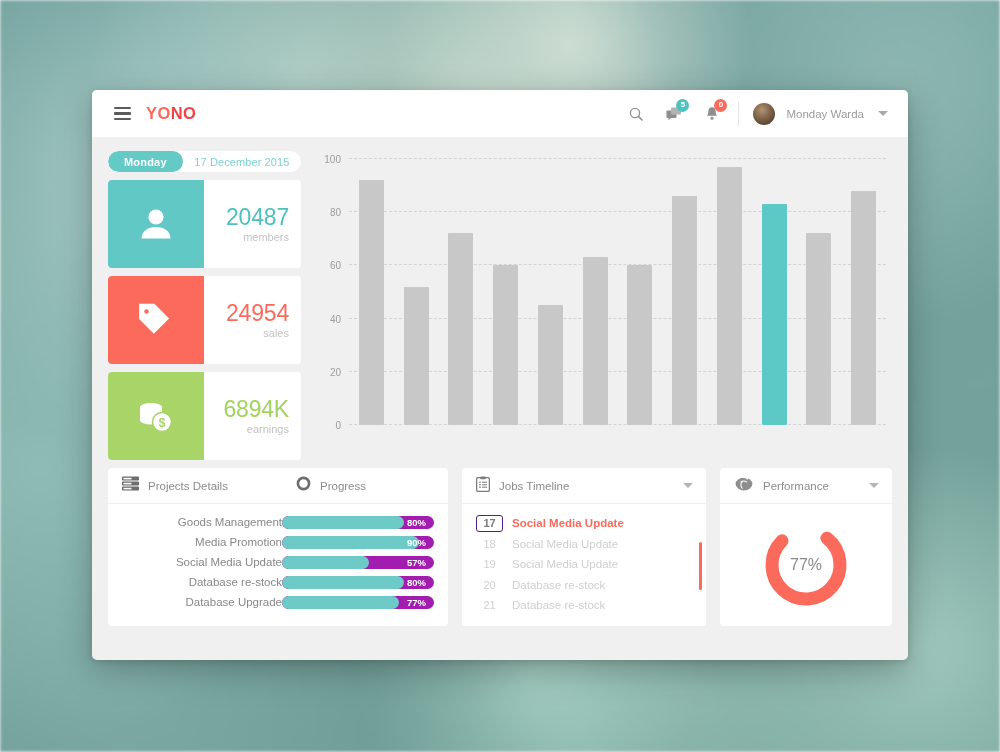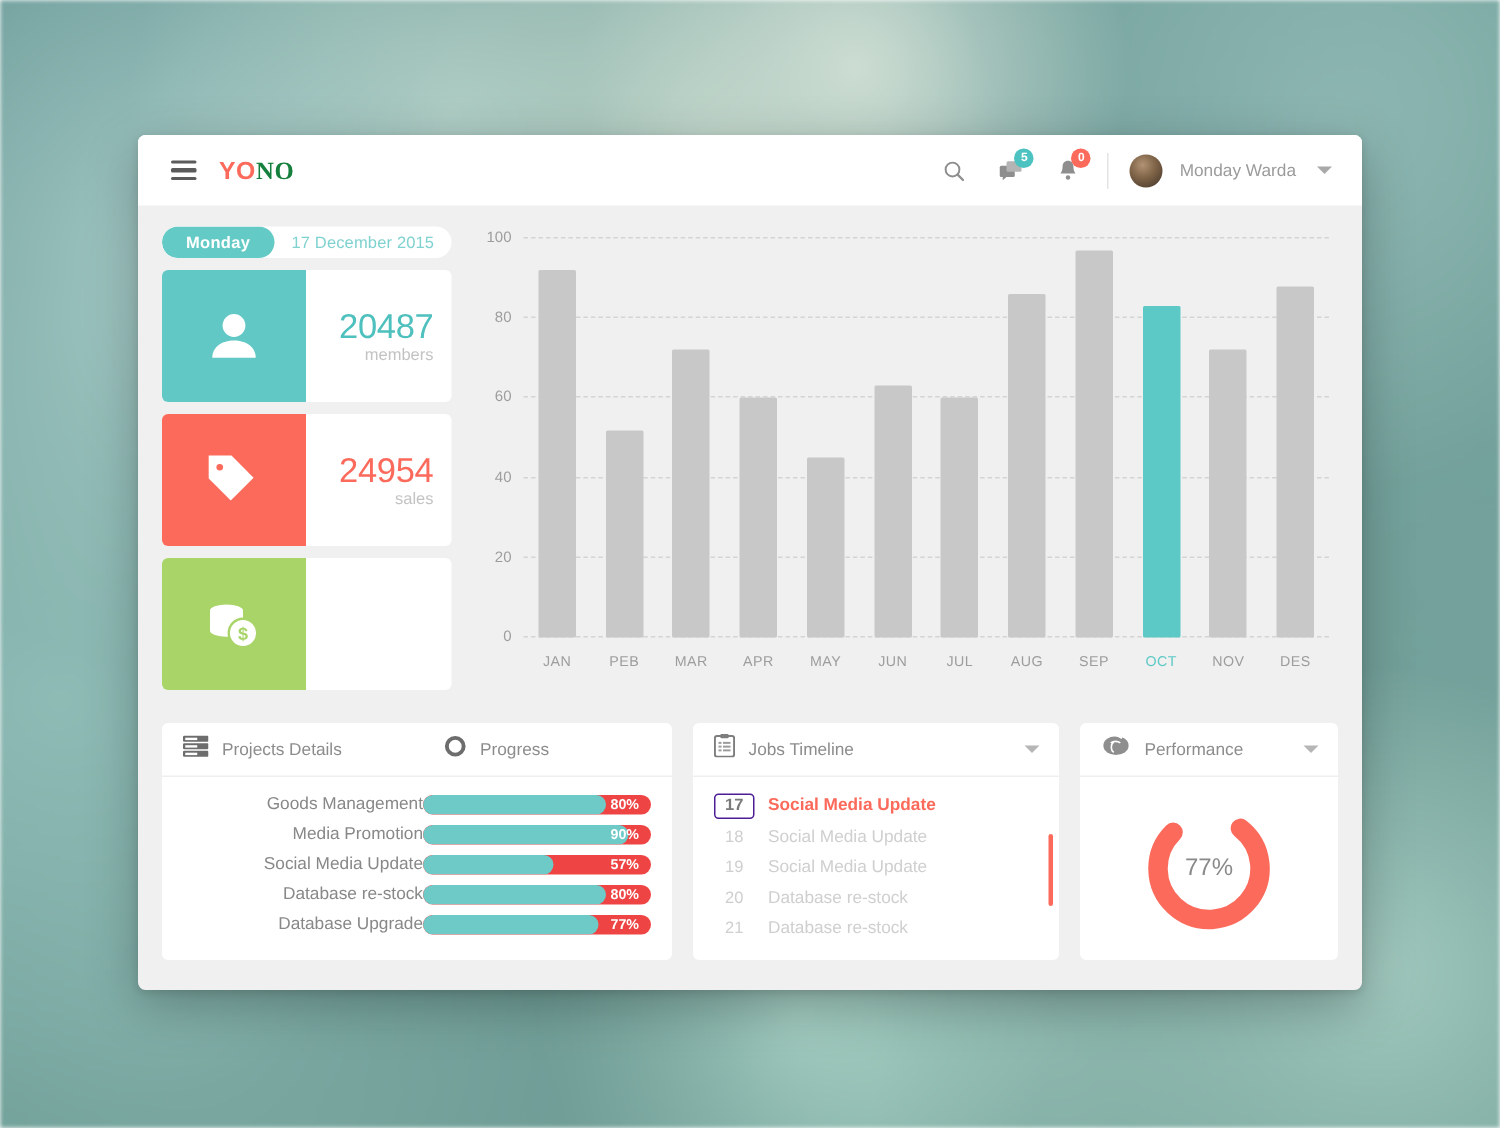--- a/index.html
+++ b/index.html
@@ -52,21 +52,21 @@
     background: #ffffff;
     display: flex;
     align-items: center;
     padding: 0 20px 0 22px;
     position: relative;
   }
   .hamburger { width: 17px; display: flex; flex-direction: column; gap: 3px; cursor: pointer; }
   .hamburger span { display: block; height: 2.6px; background: #5b5b5b; border-radius: 1px; }
   .brand { margin-left: 15px; font-size: 16.5px; font-weight: bold; letter-spacing: 0.4px; }
   .brand .yo { color: #fb6a5b; }
-  .brand .no { color: #15803d; font-family: Liberation Serif, serif; }
+  .brand .no { color: #ef4444; }
 
   .topbar-right { margin-left: auto; display: flex; align-items: center; }
   .ico-btn { position: relative; width: 28px; height: 28px; display: flex; align-items: center; justify-content: center; cursor: pointer; }
   .ico-btn svg { display: block; }
   .badge {
     position: absolute; top: -1px; right: -1px;
     min-width: 13px; height: 13px; border-radius: 50%;
     color: #fff; font-size: 8px; font-weight: bold;
     display: flex; align-items: center; justify-content: center;
     line-height: 1; padding: 0 2px;
@@ -125,35 +125,35 @@
   .y-lbl { position: absolute; right: 100%; margin-right: 8px; font-size: 10px; color: #9d9d9d; transform: translateY(-50%); white-space: nowrap; }
   .bars { position: absolute; inset: 0; display: flex; align-items: flex-end; justify-content: space-between; }
   .bar-slot { flex: 1; display: flex; flex-direction: column; justify-content: flex-end; align-items: center; height: 100%; }
   .bar { width: 25px; background: #c8c8c8; border-radius: 1px; }
   .bar.hl { background: #5dc9c6; }
   .x-labels { position: absolute; left: 34px; right: 6px; bottom: 6px; display: flex; }
   .x-lbl { flex: 1; text-align: center; font-size: 9.5px; color: #9d9d9d; letter-spacing: .3px; }
   .x-lbl.hl { color: #5dc9c6; }
 
   
-  .row-bottom { display: flex; gap: 14px; margin-top: 14px; }
+  .row-bottom { display: flex; gap: 14px; }
   .panel { background: #ffffff; border-radius: 4px; overflow: hidden; display: flex; flex-direction: column; }
   .panel-head { height: 36px; display: flex; align-items: center; padding: 0 14px; border-bottom: 1px solid #efefef; position: relative; }
   .panel-title { font-size: 11.5px; color: #8c8c8c; margin-left: 9px; }
   .panel-caret { position: absolute; right: 13px; width: 0; height: 0; border-left: 5px solid transparent; border-right: 5px solid transparent; border-top: 5px solid #b6b6b6; cursor: pointer; }
 
   
   .panel-projects { flex: 0 0 340px; }
   .proj-head-split { display: flex; width: 100%; align-items: center; }
   .proj-head-left { width: 174px; display: flex; align-items: center; }
   .proj-head-right { display: flex; align-items: center; }
   .proj-rows { padding: 8px 14px 10px 14px; text-align: right; }
   .proj-row { display: flex; align-items: center; height: 20px; }
   .proj-name { width: 160px; flex: 0 0 160px; font-size: 11.5px; color: #888888; }
-  .track { flex: 1; height: 13px; background: #ef4444; border-radius: 7px; position: relative; overflow: hidden; }
+  .track { flex: 1; height: 13px; background: #a21caf; border-radius: 7px; position: relative; overflow: hidden; }
   .fill { position: absolute; left: 0; top: 0; bottom: 0; background: #6ecac7; border-radius: 7px; }
   .pct { position: absolute; right: 8px; top: 0; line-height: 13px; font-size: 9.5px; color: #ffffff; font-weight: bold; }
 
   
   .panel-jobs { flex: 0 0 244px; position: relative; }
   .job-rows { padding: 9px 14px 10px 14px; }
   .job-row { display: flex; align-items: center; height: 20.5px; }
   .job-date { width: 27px; flex: 0 0 27px; font-size: 11px; color: #cfcfcf; text-align: center; }
   .job-row.active .job-date { color: #7a7a7a; font-weight: bold; border: 1px solid #4c1d95; border-radius: 3px; height: 17px; line-height: 15px; }
   .job-name { margin-left: 9px; font-size: 11.5px; color: #cfcfcf; }
@@ -261,20 +261,24 @@
               <rect x="6" y="12" width="22" height="4.5" fill="#ffffff"></rect>
               <ellipse cx="17" cy="16.5" rx="11" ry="4" fill="#ffffff"></ellipse>
               <rect x="6" y="16.5" width="22" height="4.5" fill="#ffffff"></rect>
               <ellipse cx="17" cy="21" rx="11" ry="4" fill="#ffffff"></ellipse>
               <rect x="6" y="21" width="22" height="4.5" fill="#ffffff"></rect>
               <ellipse cx="17" cy="25.5" rx="11" ry="4" fill="#ffffff"></ellipse>
               <circle cx="28" cy="27" r="9.5" fill="#ffffff" stroke="#a8d468" stroke-width="1.6"></circle>
               <text x="28" y="31.5" font-size="12" font-family="Liberation Sans, sans-serif" font-weight="bold" fill="#a8d468" text-anchor="middle">$</text>
             </svg>
           </div>
+          <div class="stat-body">
+            <div class="stat-num green">6894K</div>
+            <div class="stat-lbl">earnings</div>
+          </div>
         </div>
       </div>
 
       <div class="chart-card">
         <div class="chart-area" id="plot">
           <div id="gridlines">
               <div class="grid-line" style="bottom: 0%;">
                 <div class="y-lbl">0</div>
               </div>
               <div class="grid-line" style="bottom: 20%;">
@@ -325,34 +329,20 @@
                 <div class="bar hl" style="height: 83%;"></div>
               </div>
               <div class="bar-slot">
                 <div class="bar" style="height: 72%;"></div>
               </div>
               <div class="bar-slot">
                 <div class="bar" style="height: 88%;"></div>
               </div>
             </div>
         </div>
-        <div class="x-labels" id="xlabels">
-            <div class="x-lbl">JAN</div>
-            <div class="x-lbl">PEB</div>
-            <div class="x-lbl">MAR</div>
-            <div class="x-lbl">APR</div>
-            <div class="x-lbl">MAY</div>
-            <div class="x-lbl">JUN</div>
-            <div class="x-lbl">JUL</div>
-            <div class="x-lbl">AUG</div>
-            <div class="x-lbl">SEP</div>
-            <div class="x-lbl hl">OCT</div>
-            <div class="x-lbl">NOV</div>
-            <div class="x-lbl">DES</div>
-          </div>
       </div>
     </div>
 
     <div class="row-bottom">
 
       <div class="panel panel-projects">
         <div class="panel-head">
           <div class="proj-head-split">
             <div class="proj-head-left">
               <span>

